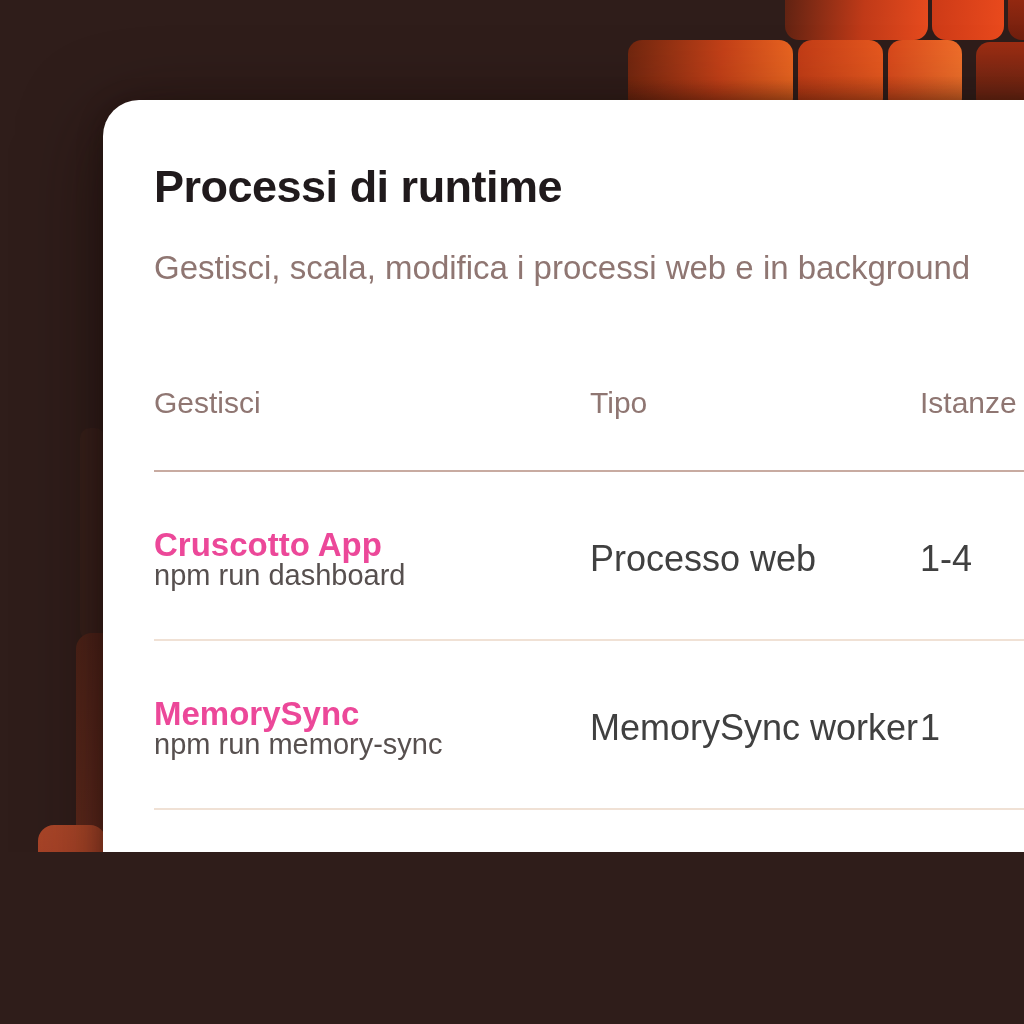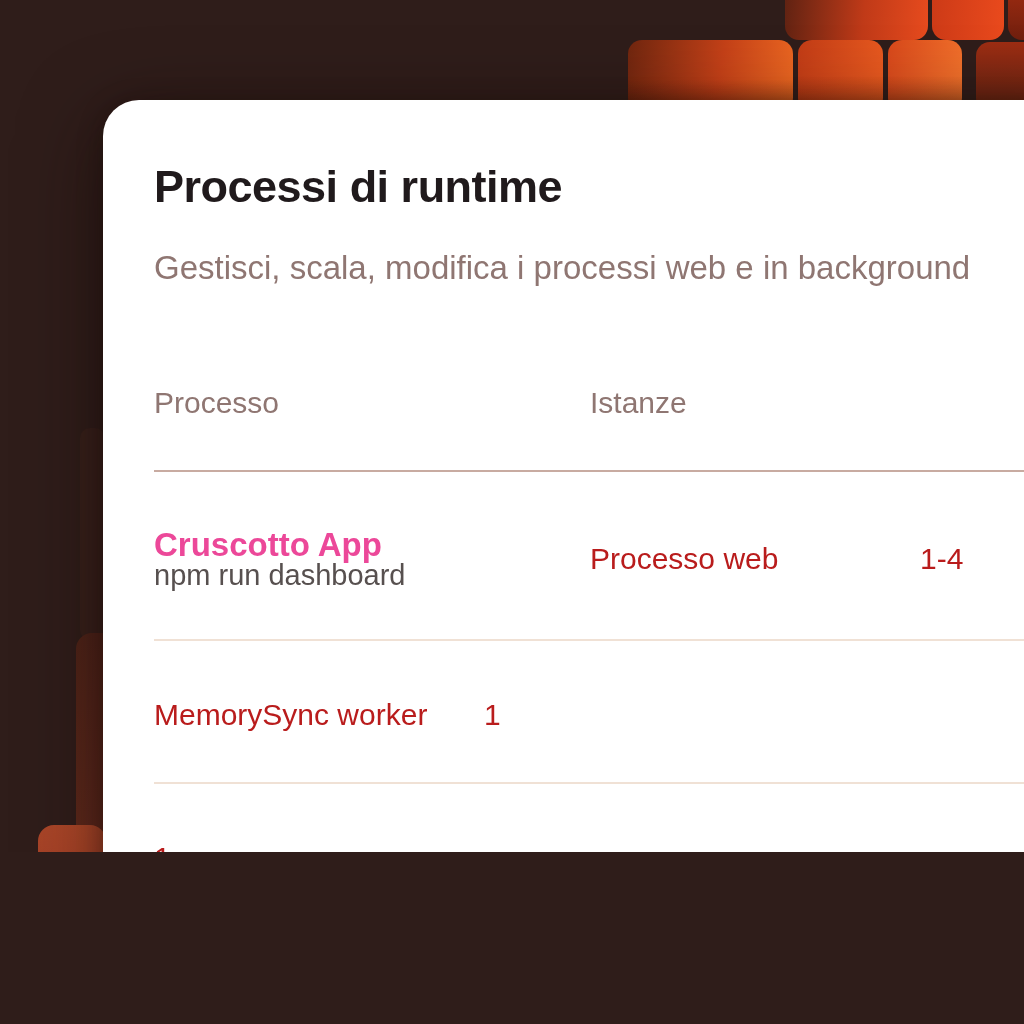--- a/index.html
+++ b/index.html
@@ -105,23 +105,23 @@
     color: #ec4899;
     white-space: nowrap;
   }
   .proc-cmd {
     font-size: 29px;
     line-height: 29px;
     color: #57504f;
     white-space: nowrap;
   }
   .cell-type, .cell-inst {
-    font-size: 30px;
+    font-size: 36px;
     line-height: 1.2;
-    color: #b91c1c;
+    color: #404040;
     white-space: nowrap;
   }
 </style>
 </head>
 <body>
 
 <div class="stage">
 
   <div class="deco tile-t1"></div>
   <div class="deco tile-t2"></div>
@@ -138,34 +138,39 @@
   <div class="card">
     <div class="card-inner">
 
       <div class="page-title">Processi di runtime</div>
 
       <div class="page-subtitle">Gestisci, scala, modifica i processi web e in background</div>
 
       <div class="table">
 
         <div class="thead">
-          <div class="col-process">Processo</div>
+          <div class="col-process">Gestisci</div>
+          <div class="col-type">Tipo</div>
           <div class="col-inst">Istanze</div>
         </div>
 
         <div class="row">
           <div class="col-process">
             <div class="proc-name">Cruscotto App</div>
             <div class="proc-cmd">npm run dashboard</div>
           </div>
           <div class="col-type cell-type">Processo web</div>
           <div class="col-inst cell-inst">1-4</div>
         </div>
 
         <div class="row">
+          <div class="col-process">
+            <div class="proc-name">MemorySync</div>
+            <div class="proc-cmd">npm run memory-sync</div>
+          </div>
           <div class="col-type cell-type">MemorySync worker</div>
           <div class="col-inst cell-inst">1</div>
         </div>
 
         <div class="row last">
           <div class="col-inst cell-inst">1</div>
         </div>
 
       </div>
     </div>

